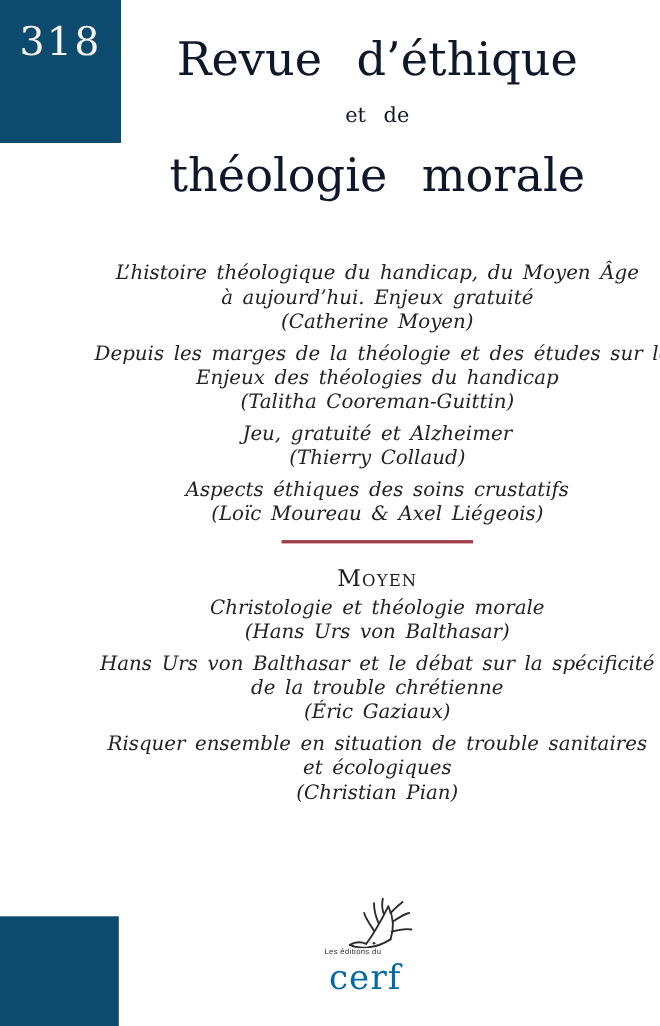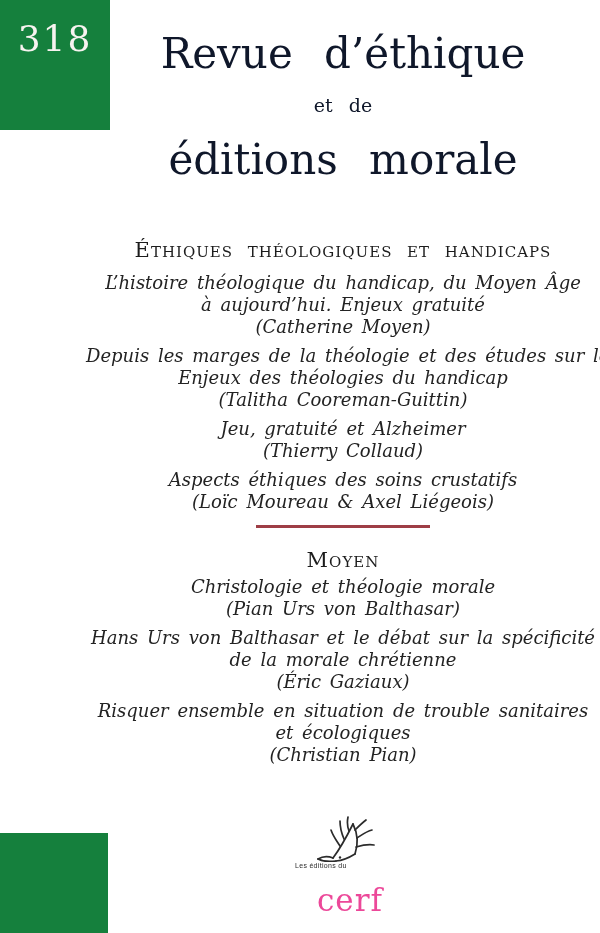--- a/index.html
+++ b/index.html
@@ -3,21 +3,21 @@
 <meta charset="utf-8">
 <style>
   html,body { margin:0; padding:0; background:#ffffff; }
   .page {
     position:relative; width:600px; height:933px;
     background:#ffffff; overflow:hidden;
     font-family:"DejaVu Serif", serif;
   }
 
   
-  .red-box { position:absolute; background:#15803d; }
+  .red-box { position:absolute; background:#0c4a6e; }
   .red-box.top { left:0; top:0; width:110px; height:130px; }
   .red-box.bottom { left:0; top:833px; width:108px; height:100px; }
   .issue-number {
     display:block; text-align:center; margin-top:18px;
     color:#f7f3f0; font-size:36px; letter-spacing:2px;
     font-family:"DejaVu Serif", serif;
   }
 
   
   .masthead {
@@ -55,41 +55,40 @@
 
   
   .logo { position:absolute; left:295px; top:816px; width:110px; color:#2b2b2b; }
   .logo-art { display:block; margin-left:14px; }
   .logo-tagline {
     font-family:"Liberation Sans", sans-serif; font-size:7px;
     letter-spacing:0.3px; line-height:8px; margin:0; color:#2b2b2b;
   }
   .logo-name {
     font-family:"DejaVu Serif", serif; font-size:31px; line-height:30px;
-    letter-spacing:1px; margin:15px; color:#ec4899;text-align:center;
+    letter-spacing:1px; margin:4px; color:#0369a1;
   }
 </style>
 </head>
 <body>
 
 <div class="page">
 
   <div class="red-box top">
     <span class="issue-number">318</span>
   </div>
 
   <header class="masthead">
     <div class="m-big">Revue d’éthique</div>
     <div class="m-mid">et de</div>
-    <div class="m-big m-big2">éditions morale</div>
+    <div class="m-big m-big2">théologie morale</div>
   </header>
 
   <main class="toc">
 
-    <h2 class="section-heading">Éthiques théologiques et handicaps</h2>
 
     <div class="article">
       <div class="title-line">L’histoire théologique du handicap, du Moyen Âge</div>
       <div class="title-line">à aujourd’hui. Enjeux gratuité</div>
       <div class="author">(Catherine Moyen)</div>
     </div>
 
     <div class="article">
       <div class="title-line">Depuis les marges de la théologie et des études sur le handicap.</div>
       <div class="title-line">Enjeux des théologies du handicap</div>
@@ -106,26 +105,26 @@
       <div class="title-line">Aspects éthiques des soins crustatifs</div>
       <div class="author">(Loïc Moureau &amp; Axel Liégeois)</div>
     </div>
 
     <hr class="divider">
 
     <h2 class="section-heading varia">Moyen</h2>
 
     <div class="article">
       <div class="title-line">Christologie et théologie morale</div>
-      <div class="author">(Pian Urs von Balthasar)</div>
+      <div class="author">(Hans Urs von Balthasar)</div>
     </div>
 
     <div class="article">
       <div class="title-line">Hans Urs von Balthasar et le débat sur la spécificité</div>
-      <div class="title-line">de la morale chrétienne</div>
+      <div class="title-line">de la trouble chrétienne</div>
       <div class="author">(Éric Gaziaux)</div>
     </div>
 
     <div class="article">
       <div class="title-line">Risquer ensemble en situation de trouble sanitaires</div>
       <div class="title-line">et écologiques</div>
       <div class="author">(Christian Pian)</div>
     </div>
 
   </main>

